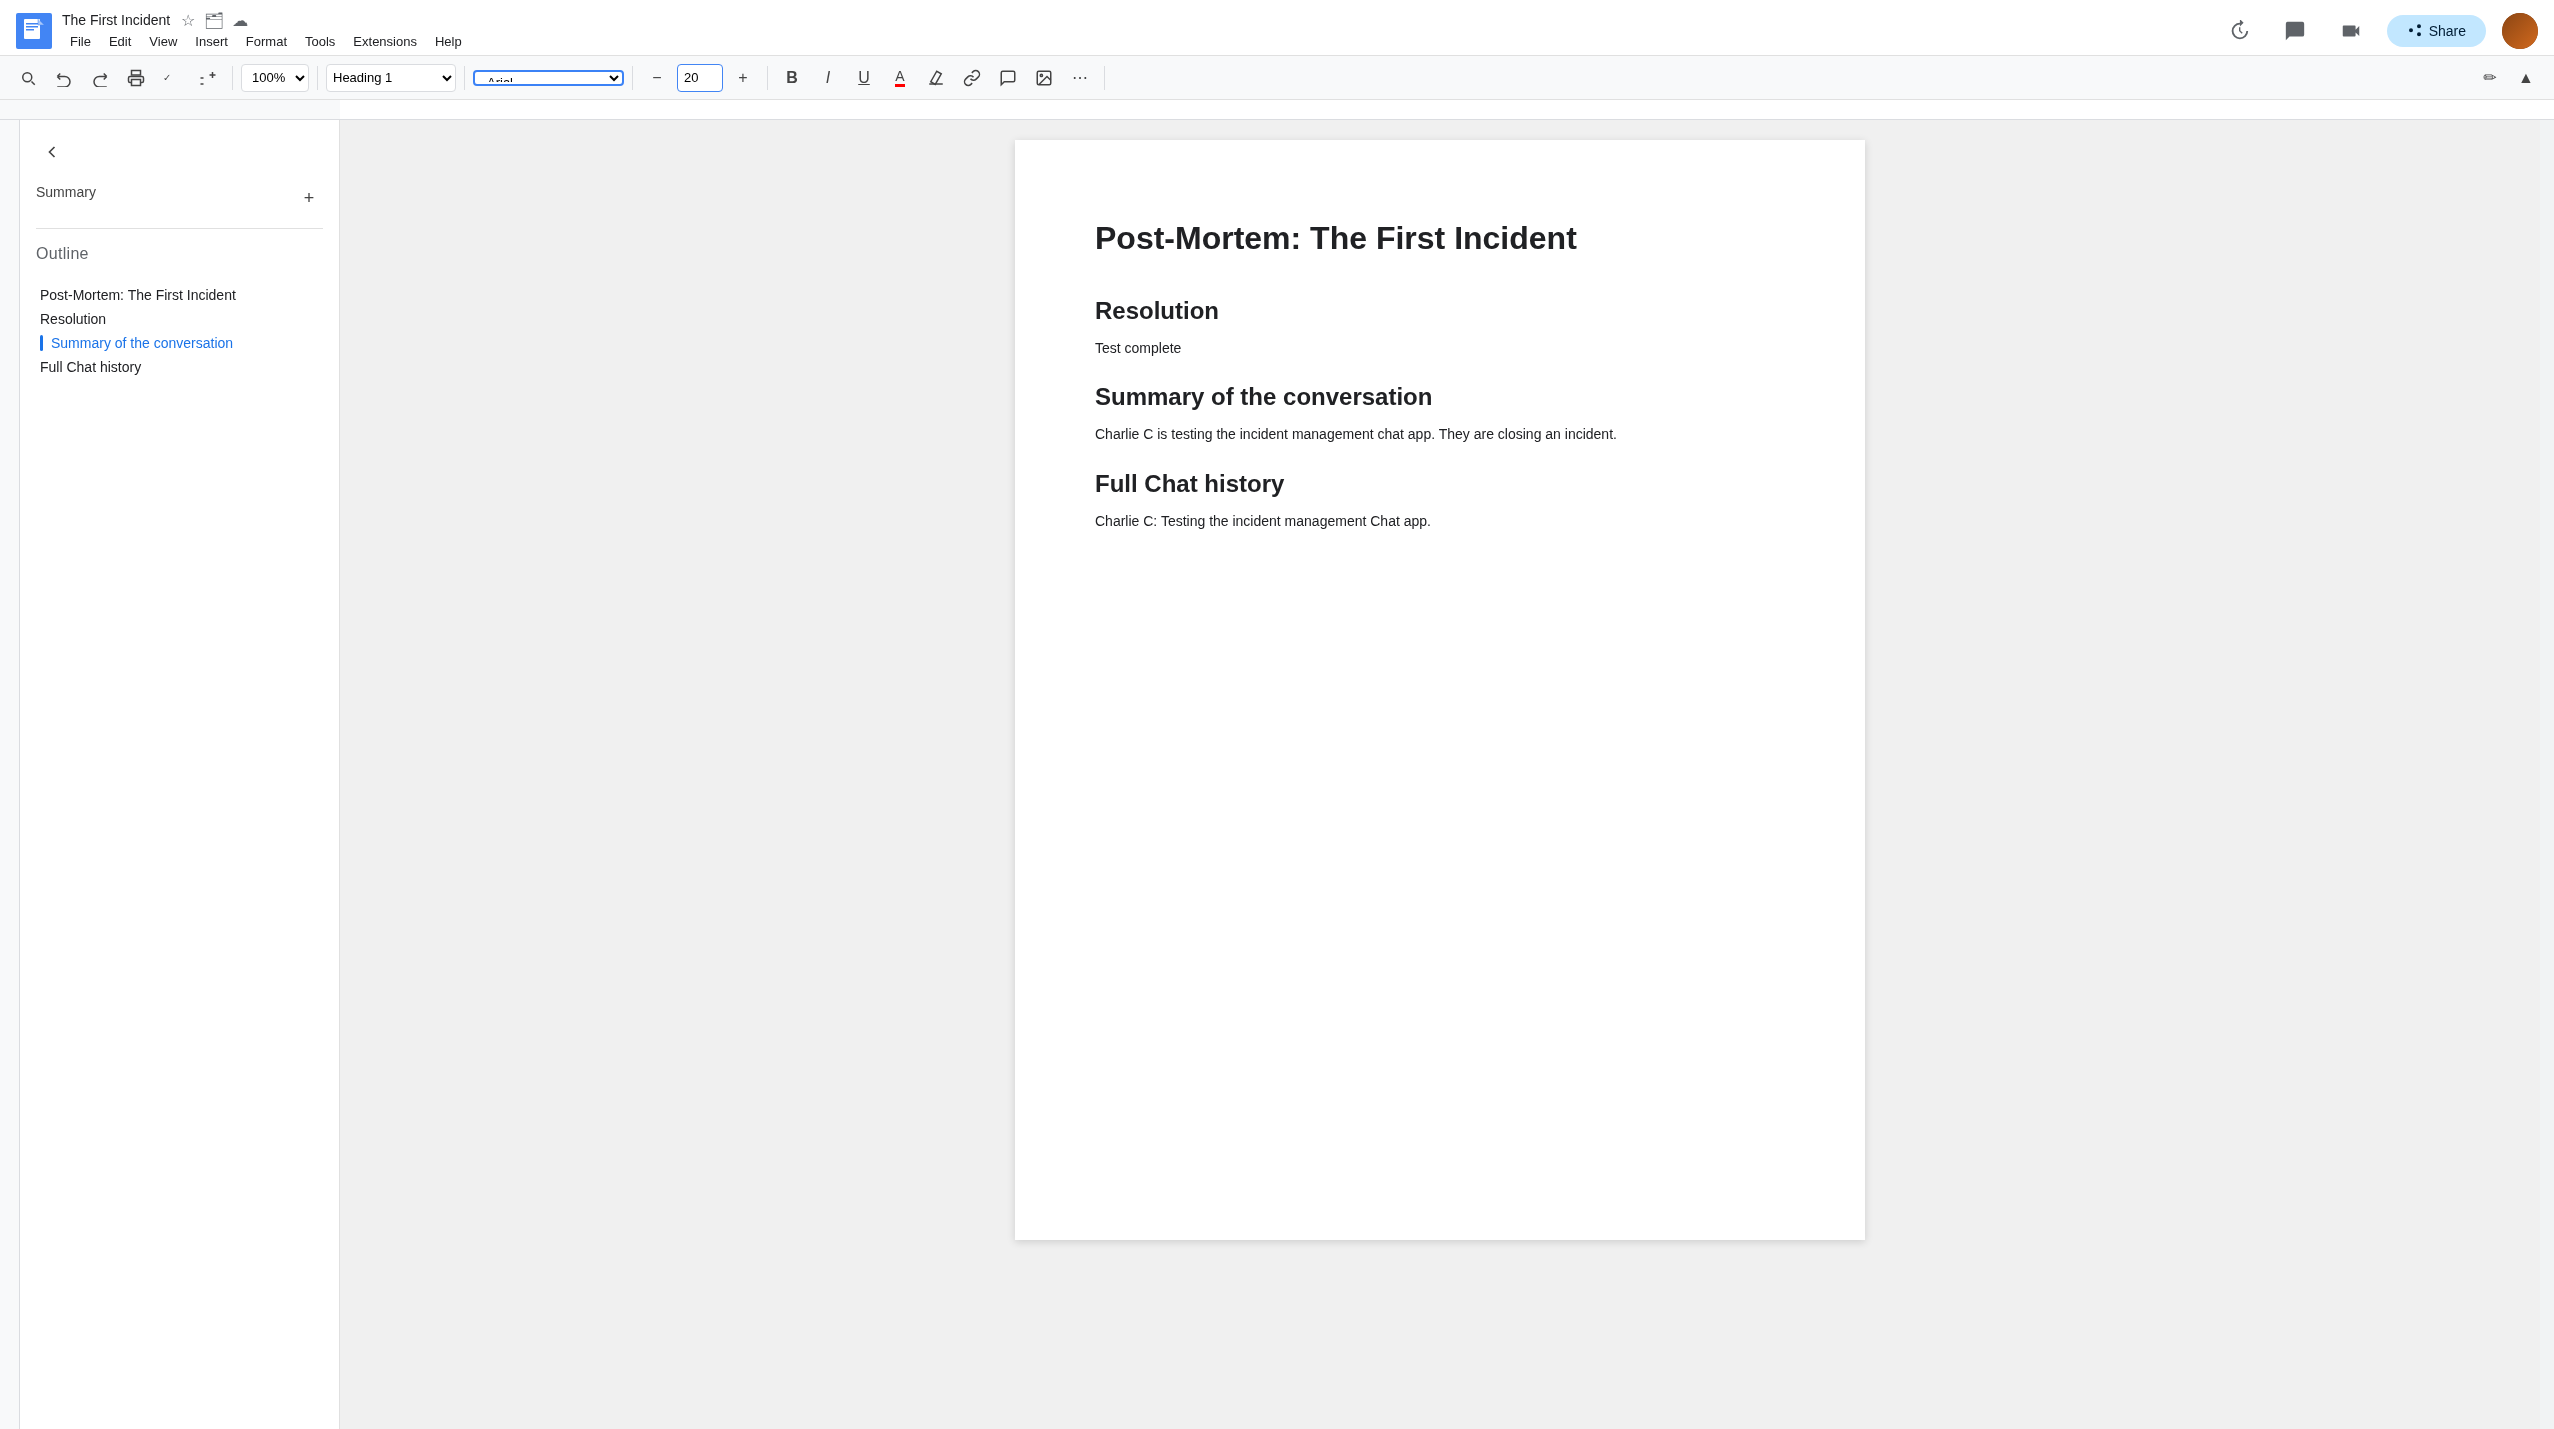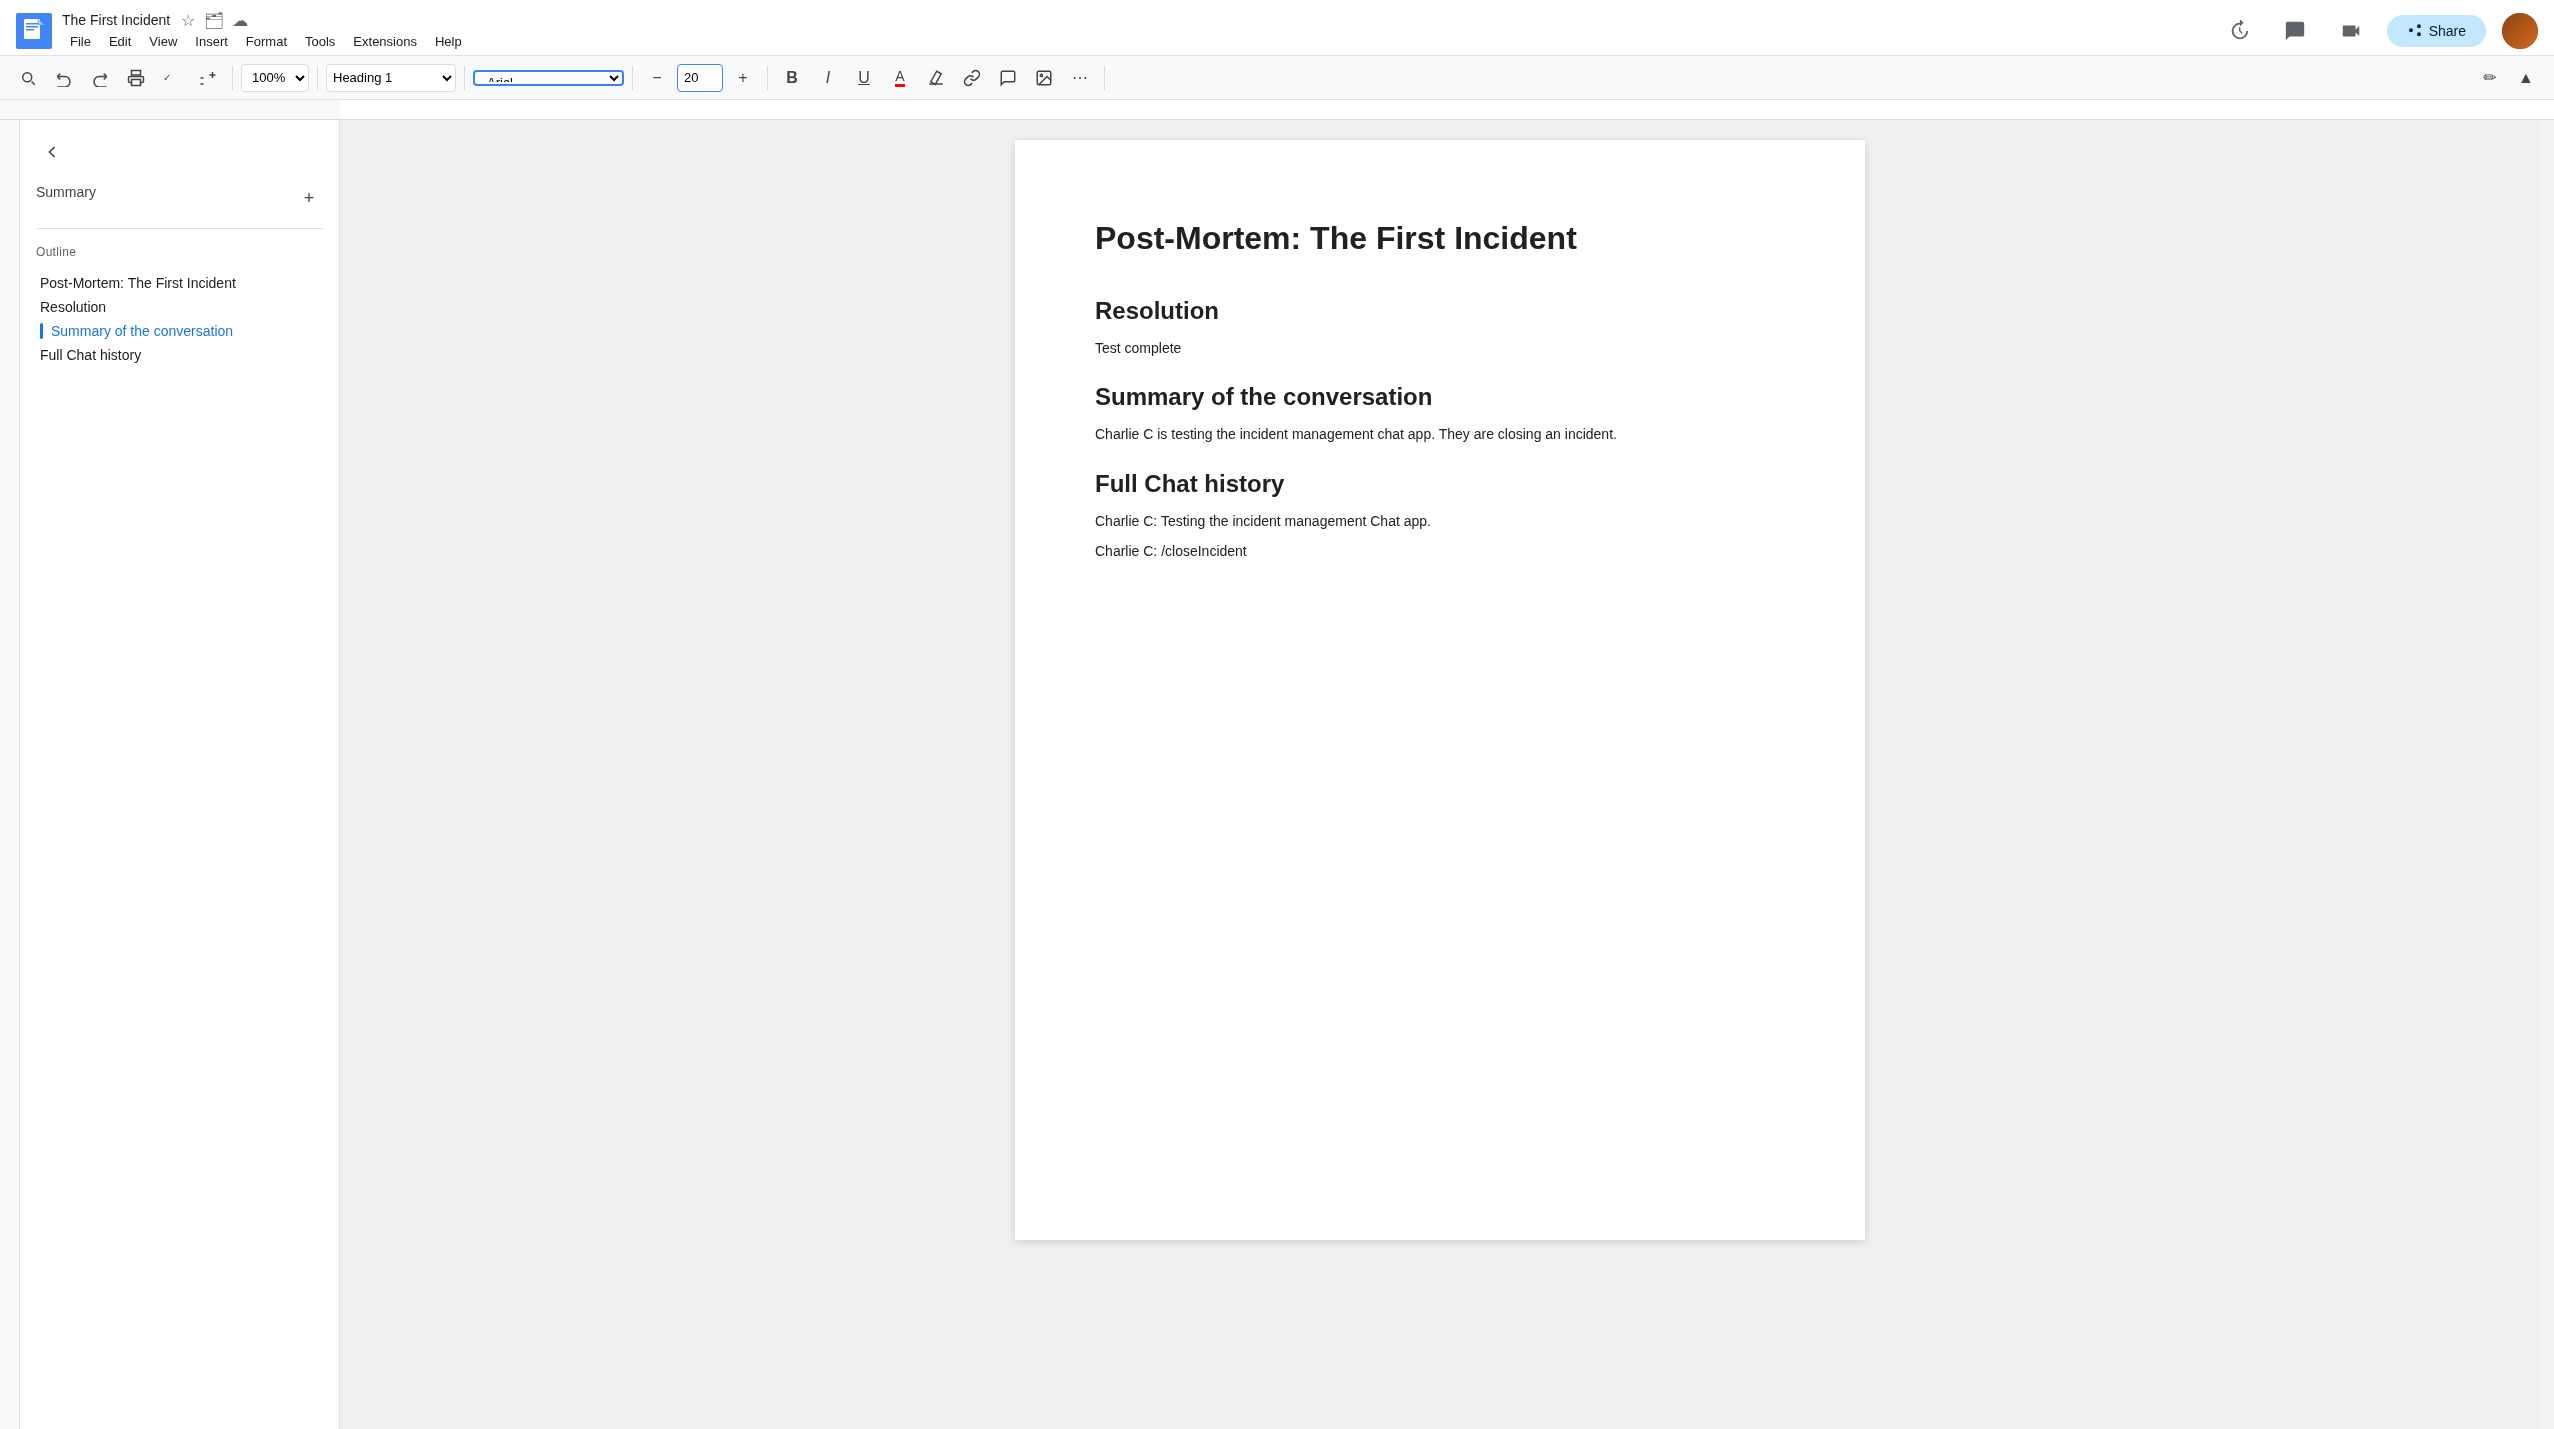--- a/index.html
+++ b/index.html
@@ -257,23 +257,23 @@
       cursor: pointer;
       color: #444;
       font-size: 18px;
     }
     .sidebar-divider {
       height: 1px;
       background: #e0e0e0;
       margin: 8px 0 16px 0;
     }
     .outline-label {
-      font-size: 12px;
+      font-size: 16px;
       color: #5f6368;
-      margin-bottom: 12px;
+      margin-bottom: 20px;
       letter-spacing: 0.3px;
     }
     .outline-item {
       padding: 4px 0;
       font-size: 14px;
       color: #202124;
       cursor: pointer;
       border-radius: 4px;
       padding-left: 4px;
     }
@@ -533,18 +533,17 @@
       <h1 class="doc-main-title">Post-Mortem: The First Incident</h1>
 
       <h2 class="doc-heading">Resolution</h2>
       <p class="doc-text">Test complete</p>
 
       <h2 class="doc-heading">Summary of the conversation</h2>
       <p class="doc-text">Charlie C is testing the incident management chat app. They are closing an incident.</p>
 
       <h2 class="doc-heading">Full Chat history</h2>
       <p class="doc-text">Charlie C: Testing the incident management Chat app.</p>
-      <p class="doc-text">Charlie C: /closeIncident</p>
     </div>
   </div>
 
   <div style="width:14px; background:#f1f3f4; flex-shrink:0;"></div>
 </div>
 
 </body></html>

